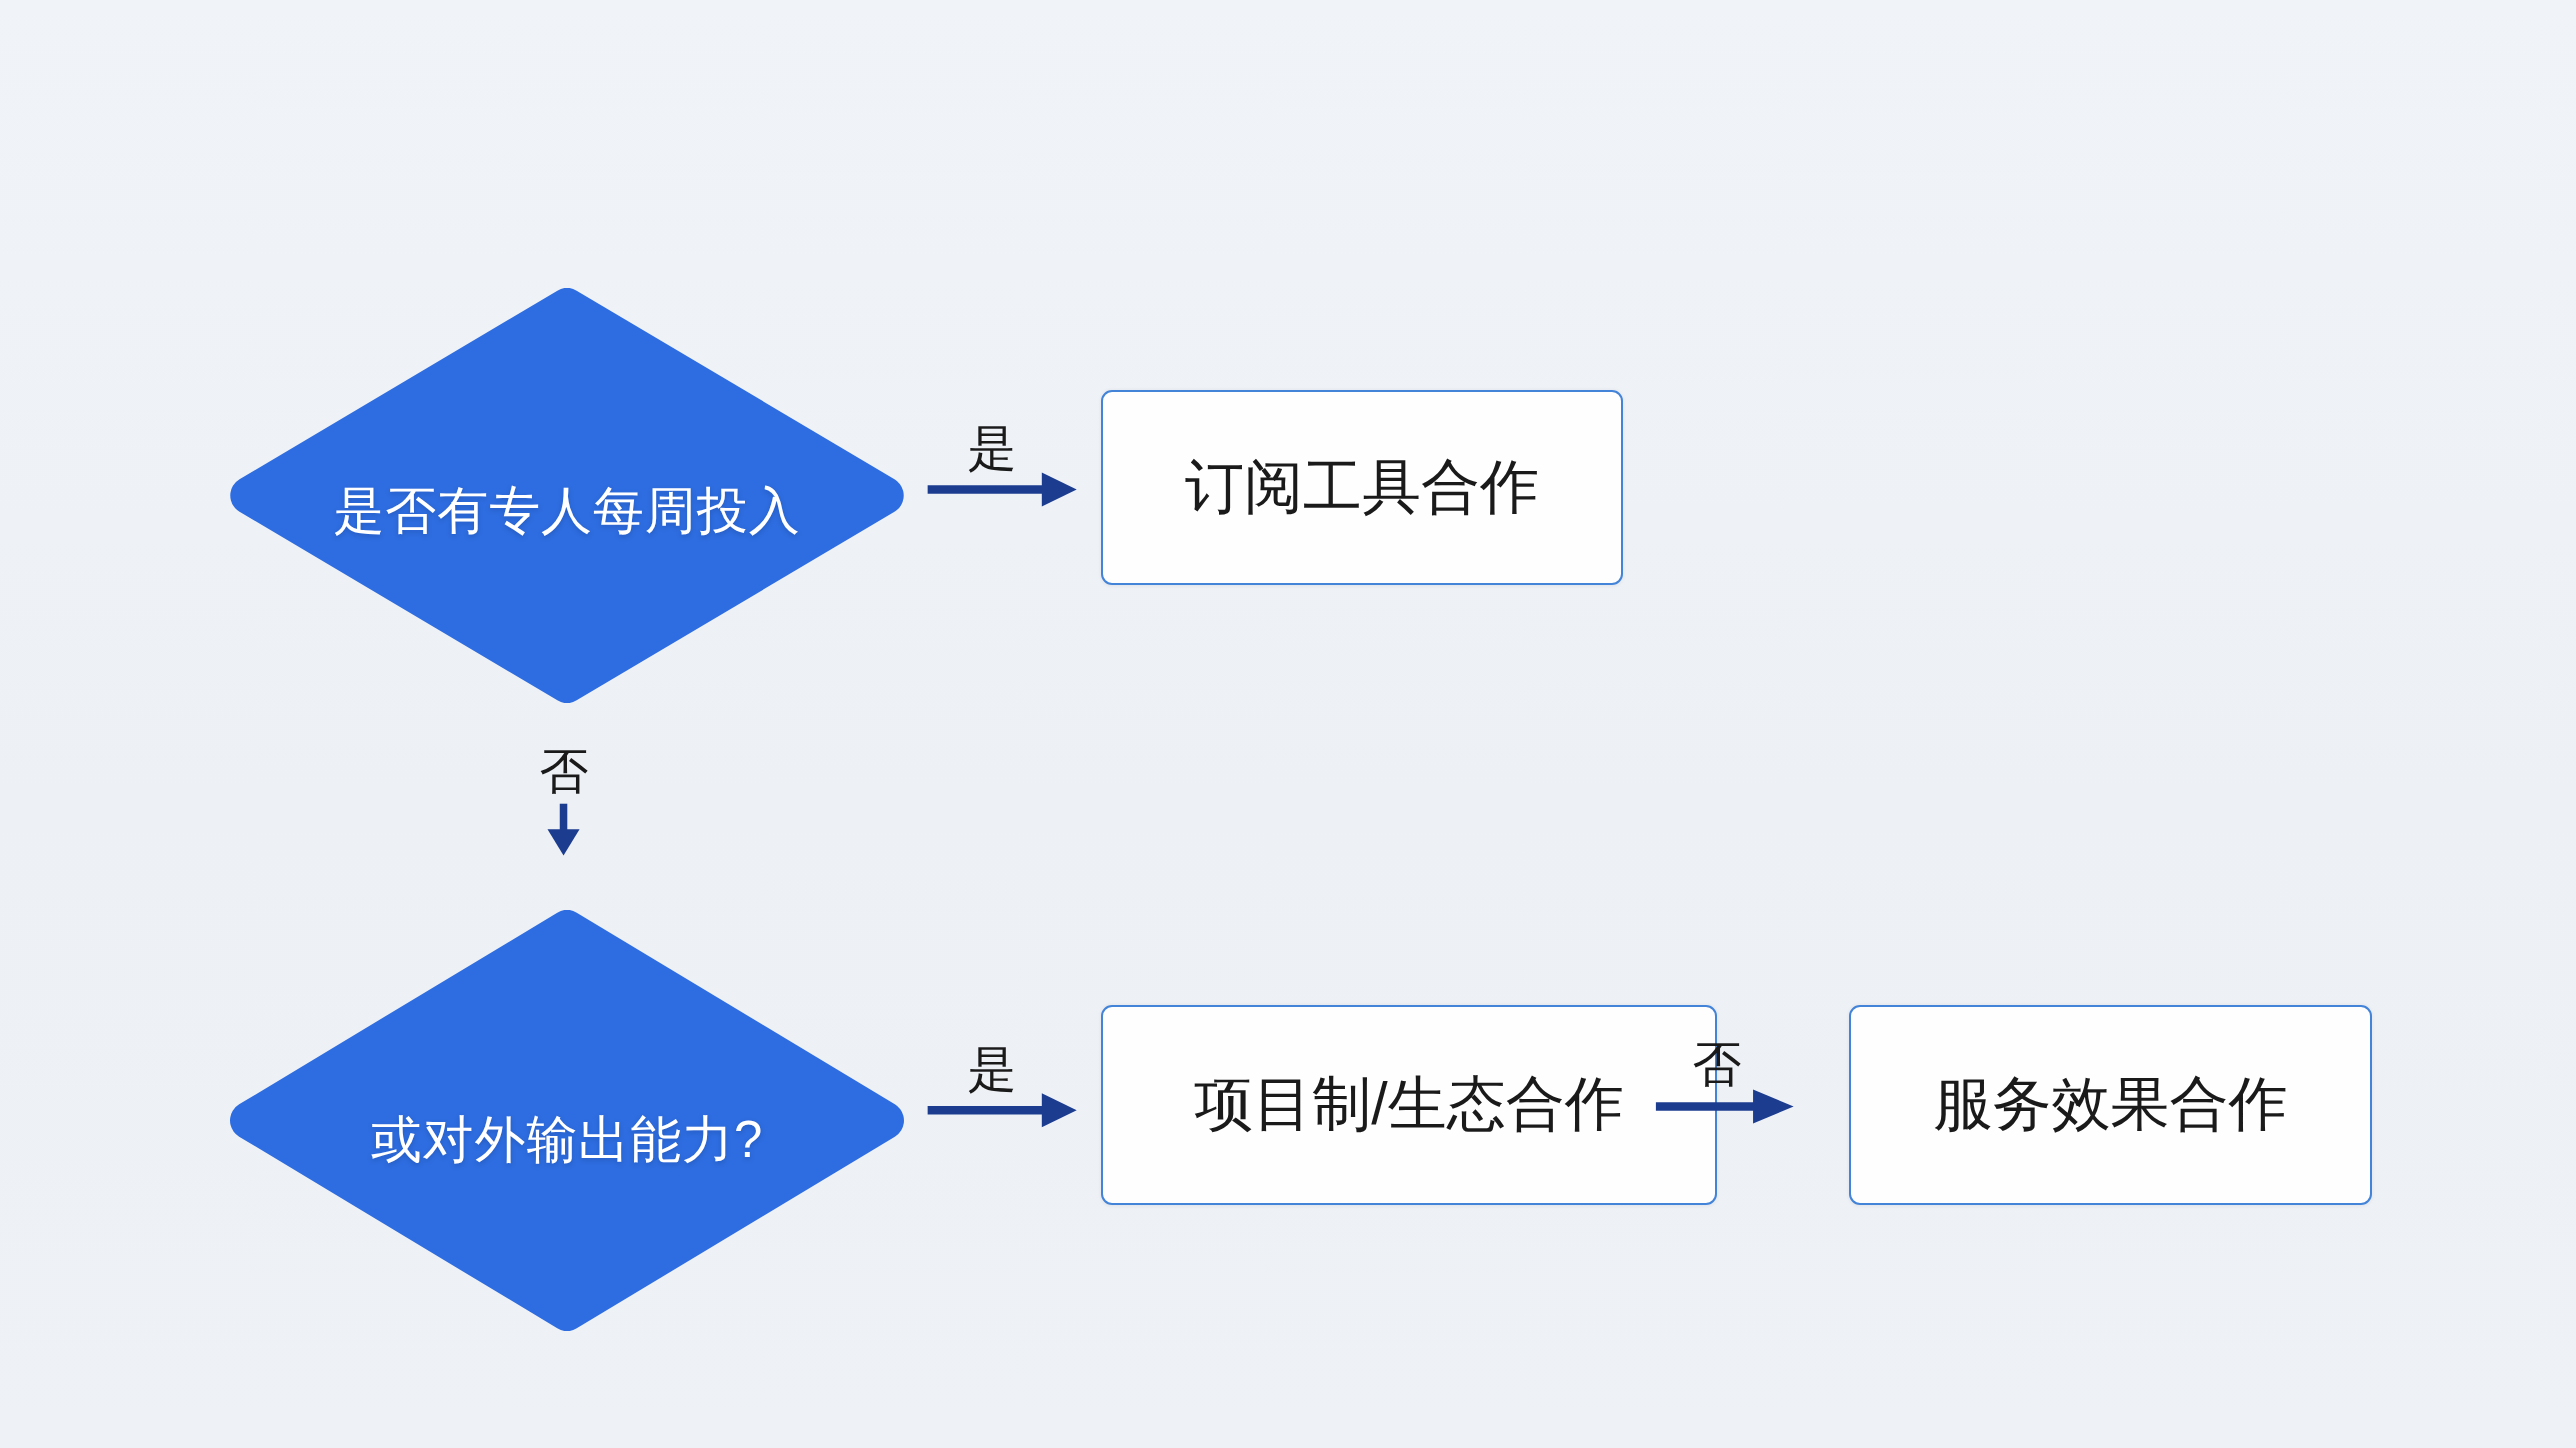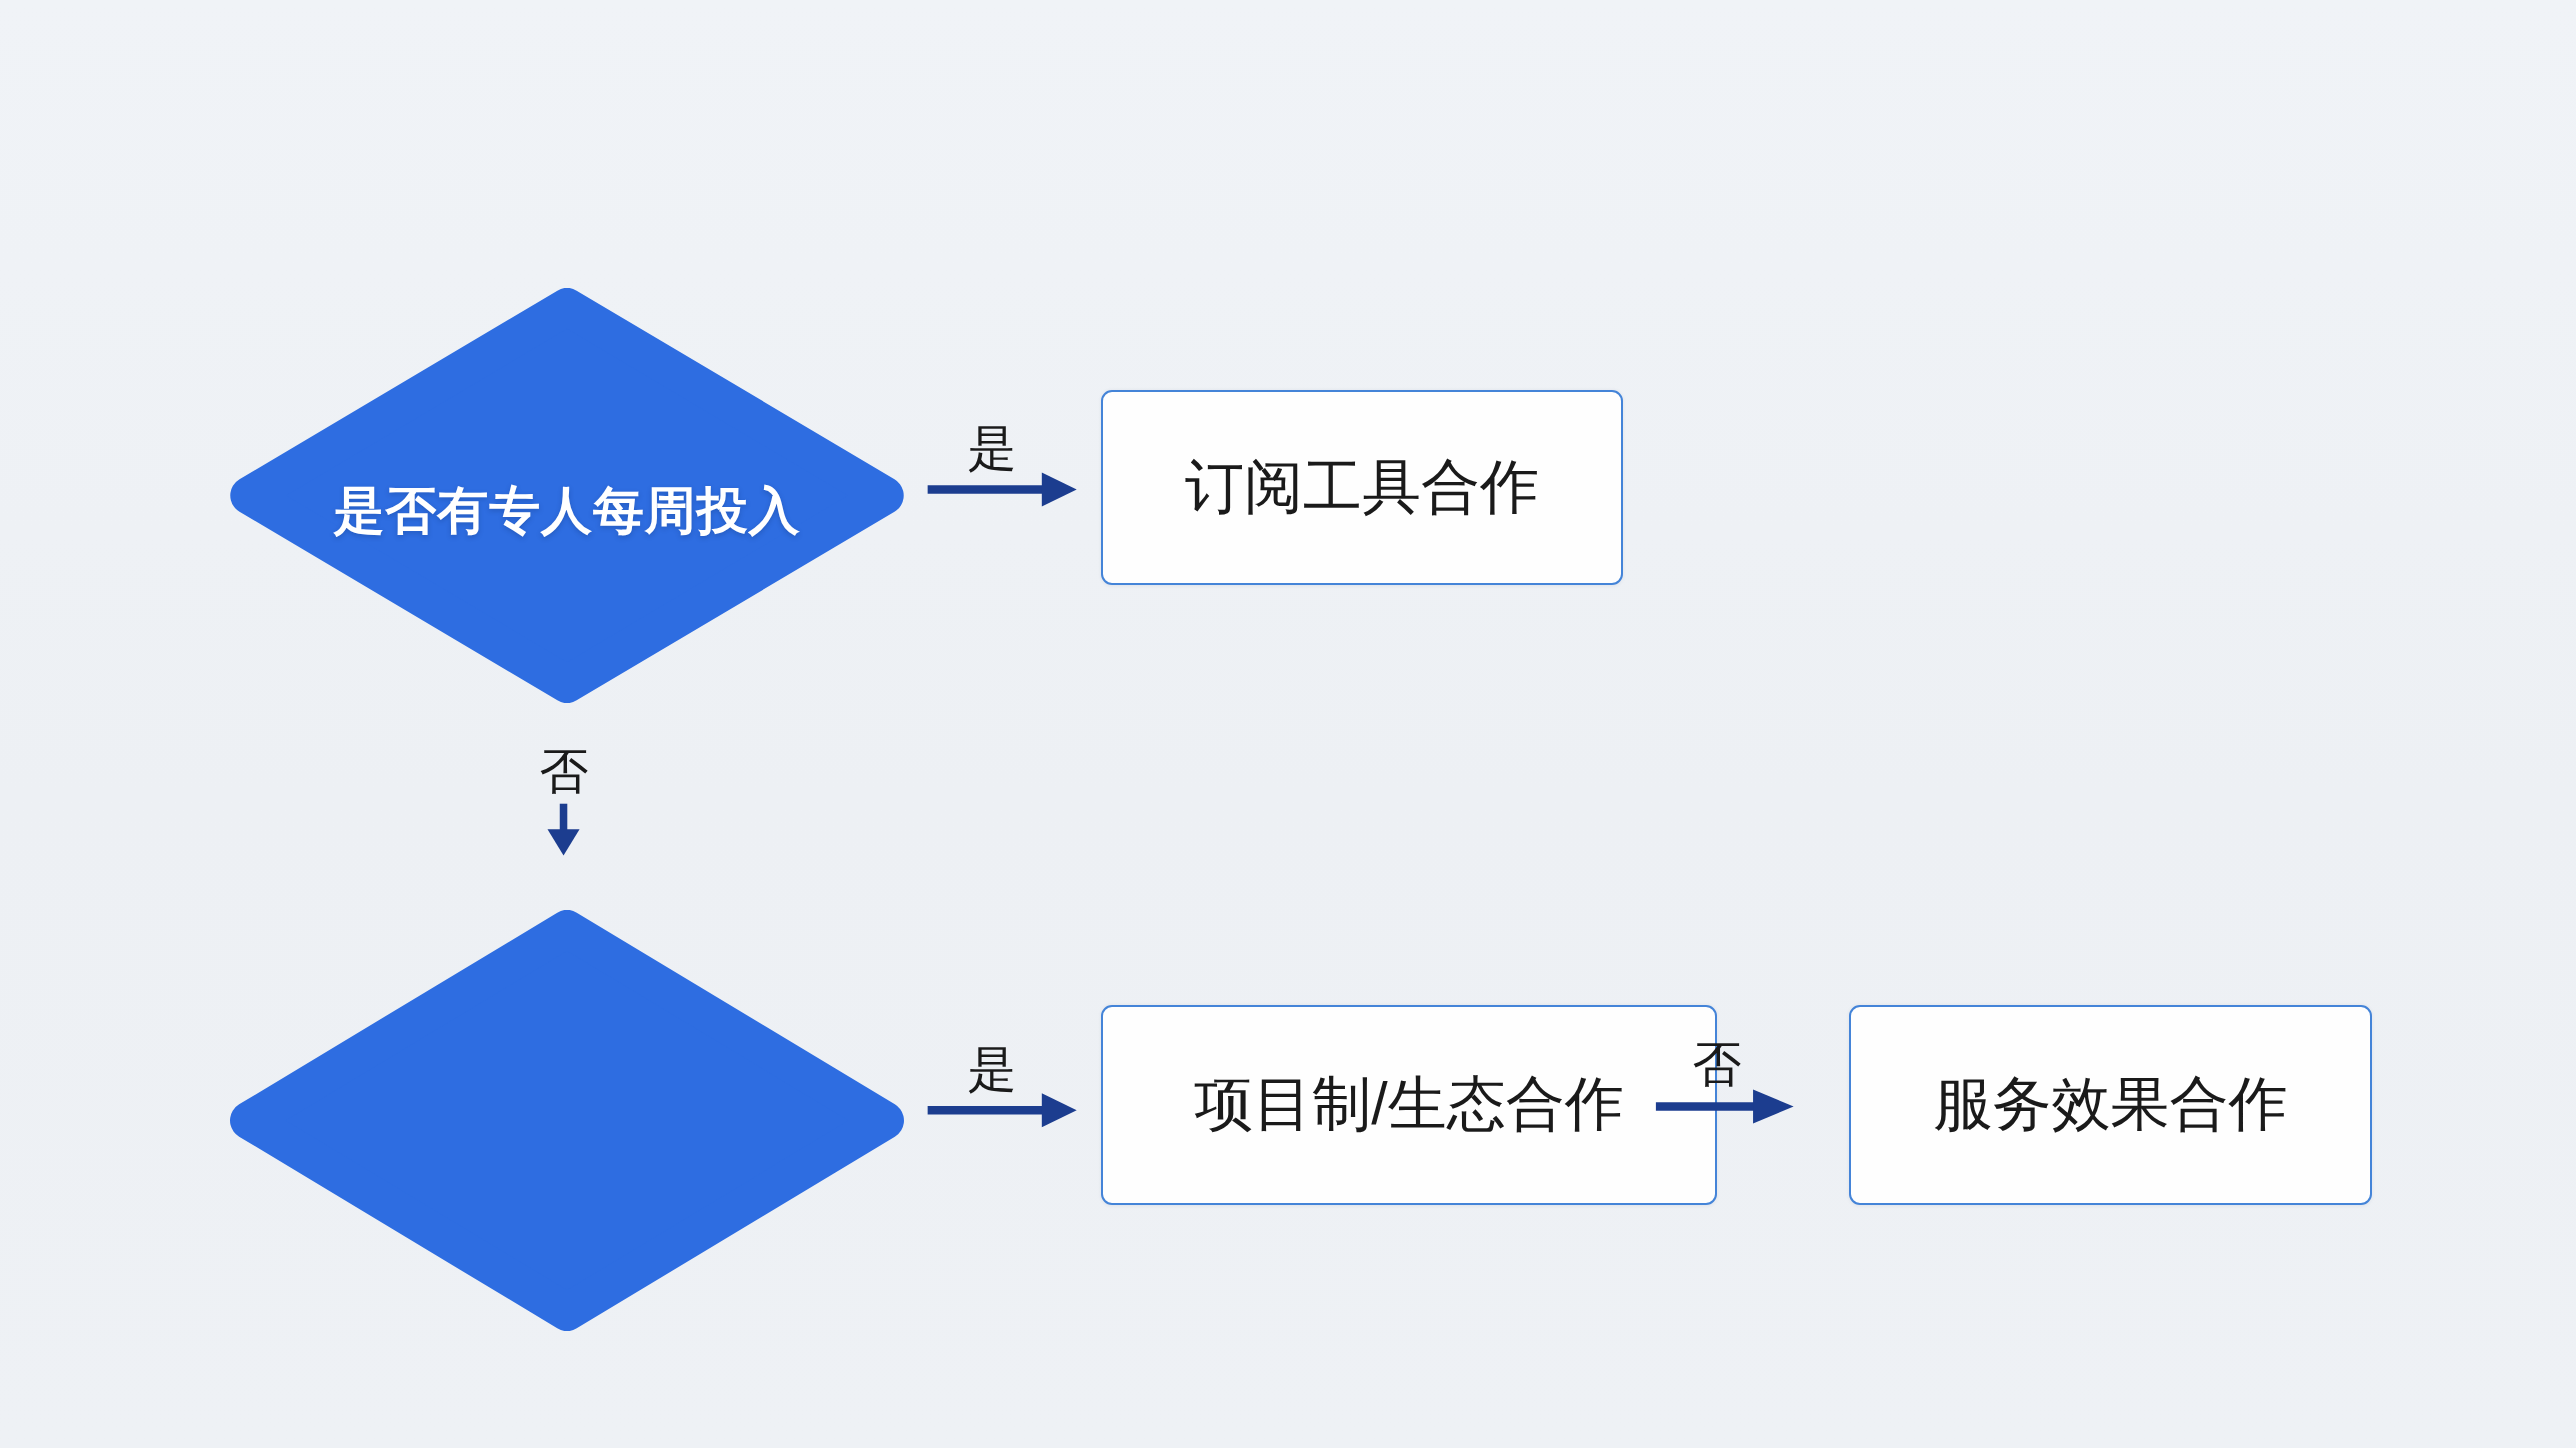--- a/index.html
+++ b/index.html
@@ -32,21 +32,21 @@
   .diamond-shape polygon{
     fill:var(--diamond-fill);
     stroke:var(--diamond-fill);
     stroke-width:40;
     stroke-linejoin:round;
   }
   .diamond-label{
     position:absolute;left:0;top:0;width:100%;height:100%;
     display:flex;flex-direction:column;align-items:center;justify-content:center;
     color:var(--diamond-text);
-    font-size:51px;font-weight:700;letter-spacing:0.9px;
+    font-size:51px;font-weight:400;letter-spacing:0.9px;
     line-height:87px;text-align:center;
     text-shadow:0 1.9px 5.7px rgba(10,40,90,.25);
   }
   .diamond-label span{display:block;white-space:nowrap;}
 
   
   .outcome-box{
     position:absolute;
     background:var(--box-fill);
     border:2.8px solid var(--box-border);
@@ -87,20 +87,21 @@
     <div class="diamond-label" style="transform:translateY(15px);">
       <span>是否有专人每周投入</span>
     </div>
   </div>
 
   <div class="diamond-wrap" style="left:230px;top:910px;width:674px;height:421px;">
     <svg class="diamond-shape" viewBox="0 0 714 446" width="674" height="421">
       <polygon points="357,20 694,223 357,426 20,223"></polygon>
     </svg>
     <div class="diamond-label" style="transform:translateY(19px);">
+      <span>或对外输出能力?</span>
     </div>
   </div>
 
   <div class="outcome-box" style="left:1101px;top:390px;width:522px;height:195px;">
     <span class="box-label">订阅工具合作</span>
   </div>
 
   <div class="outcome-box" style="left:1101px;top:1005px;width:616px;height:200px;">
     <span class="box-label">项目制/生态合作</span>
   </div>

